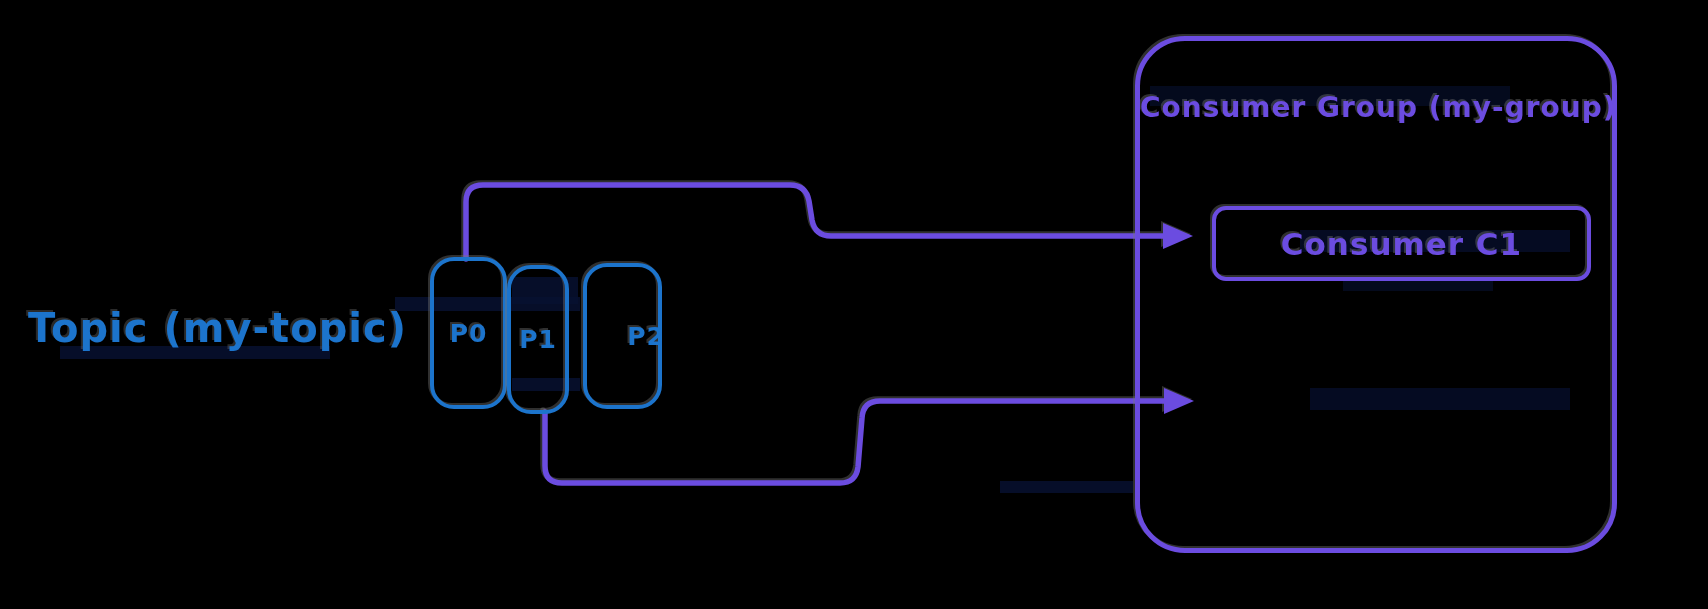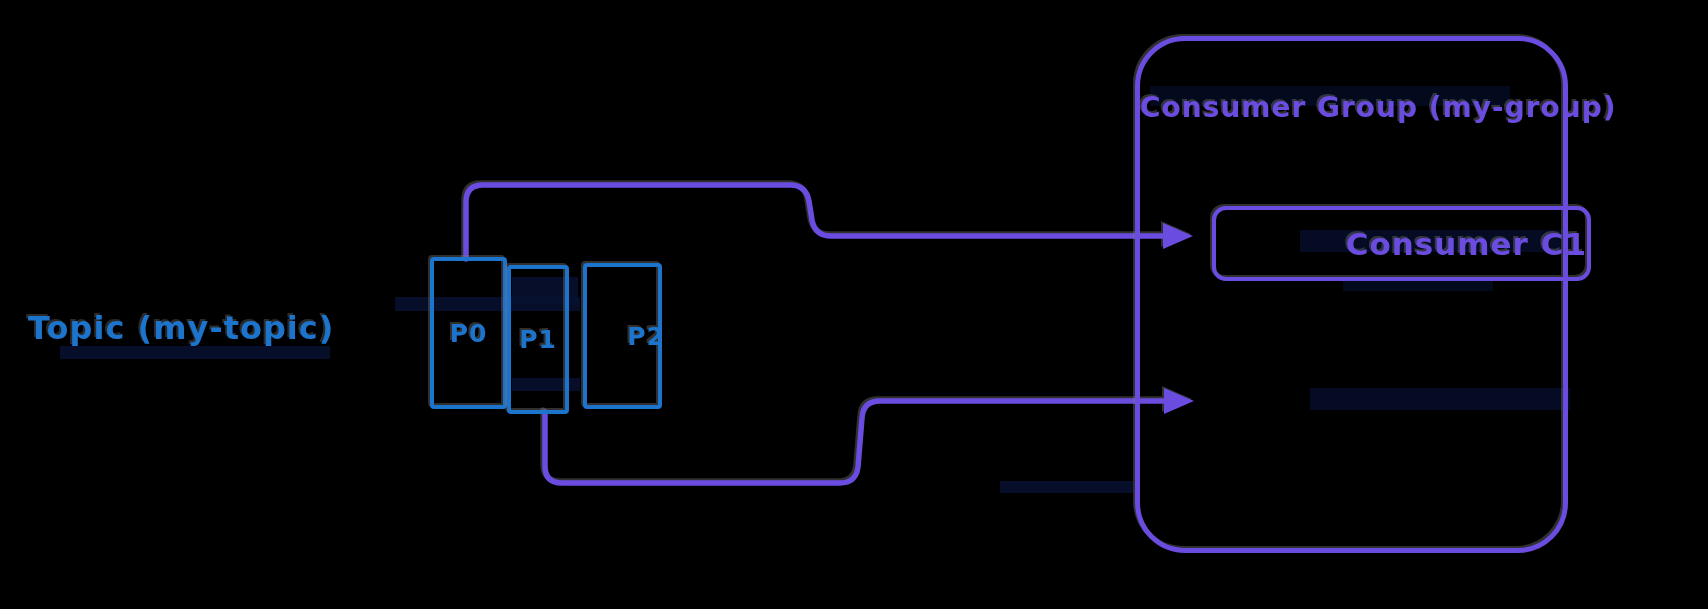--- a/index.html
+++ b/index.html
@@ -6,53 +6,53 @@
   .canvas{
     position:relative;width:1708px;height:609px;background:#000;overflow:hidden;
     font-family:"DejaVu Sans",sans-serif;
   }
   
   .band{position:absolute;background:#071030;opacity:.85;}
   
   .topic-label{
     position:absolute;left:28px;top:296px;width:390px;height:64px;
     display:flex;align-items:center;
-    color:#1c74cc;font-size:32px;font-weight:bold;letter-spacing:1px;white-space:nowrap;
+    color:#1c74cc;font-size:40px;font-weight:bold;letter-spacing:1px;white-space:nowrap;
     filter:drop-shadow(-2px -2px 0 rgba(120,120,120,.35));
   }
   
   .partition{
-    position:absolute;border:4.5px solid #1c74cc;border-radius:4px;background:transparent;
+    position:absolute;border:4.5px solid #1c74cc;border-radius:24px;background:transparent;
     display:flex;align-items:center;justify-content:center;box-sizing:border-box;
     filter:drop-shadow(-2px -2px 0 rgba(120,120,120,.4));
   }
   .partition span{color:#1c74cc;font-size:25px;font-weight:bold;letter-spacing:1px;}
   .p0{left:430px;top:257px;width:77px;height:152px;}
   .p1{left:507px;top:265px;width:62px;height:149px;}
   .p2{left:583px;top:263px;width:79px;height:146px;padding-left:47px;}
   
   .arrows{position:absolute;left:0;top:0;filter:drop-shadow(-2px -2px 0 rgba(120,120,120,.4));}
   .arrows path{stroke:#6b4ce0;stroke-width:5.5;fill:none;stroke-linecap:round;stroke-linejoin:round;}
   .arrows polygon{fill:#6b4ce0;}
   
   .group-box{
-    position:absolute;left:1135px;top:36px;width:433px;height:517px;box-sizing:border-box;
+    position:absolute;left:1135px;top:36px;width:482px;height:517px;box-sizing:border-box;
     border:5px solid #6b4ce0;border-radius:50px;background:transparent;
     filter:drop-shadow(-2px -2px 0 rgba(120,120,120,.4));
   }
   .group-title{
     position:absolute;left:0;top:50px;width:100%;text-align:center;
     color:#6b4ce0;font-size:28px;font-weight:bold;letter-spacing:1px;white-space:nowrap;
   }
   .consumer-box{
     position:absolute;box-sizing:border-box;border:4px solid #6b4ce0;border-radius:14px;
     display:flex;align-items:center;justify-content:center;background:transparent;
   }
   .consumer-box span{color:#6b4ce0;font-size:31px;font-weight:bold;letter-spacing:1px;white-space:nowrap;}
-  .c1{left:72px;top:165px;width:379px;height:75px;justify-content:flex-end;}
+  .c1{left:72px;top:165px;width:379px;height:75px;}
   .c2{left:75px;top:330px;width:377px;height:75px;}
 </style>
 </head>
 <body>
 
 <div class="canvas">
 
   <div class="band" style="left:60px;top:346px;width:270px;height:13px;"></div>
   <div class="band" style="left:512px;top:277px;width:66px;height:27px;"></div>
   <div class="band" style="left:395px;top:297px;width:185px;height:14px;"></div>

